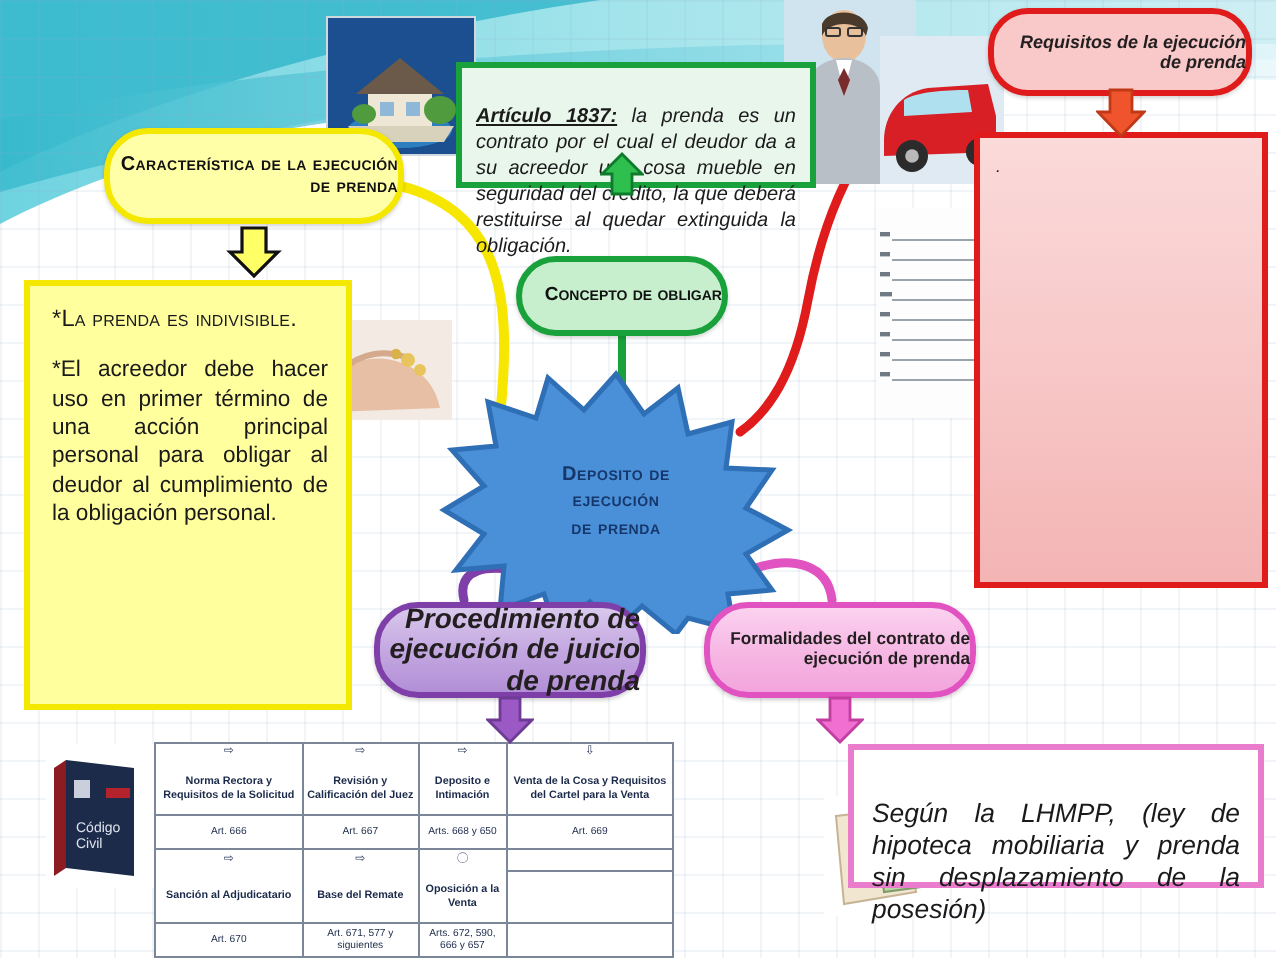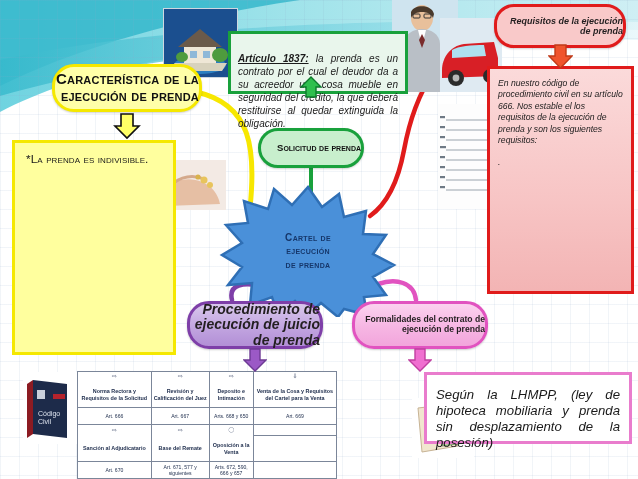--- a/index.html
+++ b/index.html
@@ -23,21 +23,21 @@
     position:absolute;z-index:6;border-radius:22px;
     display:flex;align-items:center;justify-content:center;text-align:right;
     box-sizing:border-box;line-height:1.12;
   }
   .pill span{display:block;width:100%;}
 
   
   #node-caracteristica{
     left:52px;top:64px;width:150px;height:48px;
     background:#ffffa8;border:3px solid #f5e800;
-    font-variant:small-caps;font-weight:bold;font-size:15px;color:#111;
+    font-variant:small-caps;font-weight:bold;font-size:10px;color:#111;
     letter-spacing:.2px;
     box-shadow:0 1px 2px rgba(0,0,0,.18);
   }
   
   #node-concepto{
     left:258px;top:128px;width:106px;height:40px;
     background:#c8efcd;border:3px solid #19a13c;
     font-variant:small-caps;font-weight:bold;font-size:9.5px;color:#111;
     box-shadow:0 1px 2px rgba(0,0,0,.18);
   }
@@ -102,21 +102,21 @@
     background:linear-gradient(180deg,#fbdada 0%,#f7c4c4 60%,#f3b4b4 100%);
     border:3px solid #e01b1b;
     padding:9px 8px;font-style:italic;font-size:8.6px;color:#1b1b1b;
     line-height:1.33;
   }
   #panel-requisitos p{margin:0 0 10px 0;}
 
   #panel-lhmpp{
     left:424px;top:372px;width:208px;height:72px;
     background:#ffffff;border:3px solid #e97ccd;
-    padding:12px 9px;font-style:italic;font-size:13.2px;color:#1a1a1a;
+    padding:24px 9px;font-style:italic;font-size:13.2px;color:#1a1a1a;
     line-height:1.22;text-align:justify;
   }
 
   
   .arrow-down{position:absolute;z-index:7;}
 
   
   .imgbox{position:absolute;z-index:5;overflow:hidden;}
   #img-house{left:163px;top:8px;width:73px;height:68px;border:1px solid #cfd7df;}
   #img-hands{left:158px;top:160px;width:68px;height:50px;}
@@ -269,36 +269,36 @@
   <path d="M28,30 L58,26 L60,44 L30,48 Z" fill="#bcd6a6" stroke="#7e9b68" stroke-width="1"></path>
   <ellipse cx="44" cy="37" rx="6" ry="5" fill="#9fbd88"></ellipse>
   <path d="M20,6 L34,4 L36,14 L22,16 Z" fill="#cdb894"></path>
 </svg>
 
 <div id="center-star">
   <svg viewBox="0 0 180 132" style="position:absolute;left:0;top:0;width:180px;height:132px;">
     <polygon points="90,2 104,22 121,9 126,32 148,26 145,49 168,50 155,69 176,80 155,92 168,110 146,112 149,130 126,124 120,132 103,118 90,130 77,116 60,130 54,112 32,120 34,98 10,100 24,82 4,70 24,58 8,40 30,38 26,16 50,24 56,4 74,20 Z" fill="#4a90d9" stroke="#2f6fb5" stroke-width="2.5"></polygon>
   </svg>
   <div class="lbl">
-    <span>Cartel de</span>
+    <span>Deposito de</span>
     <span>ejecución</span>
     <span>de prenda</span>
   </div>
 </div>
 
 <div class="pill" id="node-caracteristica">
   <span>Característica de la ejecución de prenda</span>
 </div>
 
 <svg class="arrow-down" style="left:113px;top:112px;width:28px;height:28px;" viewBox="0 0 28 28">
   <path d="M8,2 L20,2 L20,14 L26,14 L14,26 L2,14 L8,14 Z" fill="#ffff66" stroke="#111" stroke-width="1.6"></path>
 </svg>
 
 <div class="pill" id="node-concepto">
-  <span>Solicitud de prenda</span>
+  <span>Concepto de obligar</span>
 </div>
 
 <svg class="arrow-down" style="left:300px;top:76px;width:22px;height:22px;transform:rotate(180deg);" viewBox="0 0 22 22">
   <path d="M6,1 L16,1 L16,11 L21,11 L11,21 L1,11 L6,11 Z" fill="#2fbf4e" stroke="#0d7a2c" stroke-width="1.4"></path>
 </svg>
 
 <div class="pill" id="node-requisitos">
   <span>Requisitos de la ejecución de prenda</span>
 </div>
 
@@ -317,28 +317,28 @@
 <div class="pill" id="node-formalidades">
   <span>Formalidades del contrato de ejecución de prenda</span>
 </div>
 
 <svg class="arrow-down" style="left:408px;top:348px;width:24px;height:24px;" viewBox="0 0 24 24">
   <path d="M7,1 L17,1 L17,12 L23,12 L12,23 L1,12 L7,12 Z" fill="#f06fd0" stroke="#c03fa0" stroke-width="1.4"></path>
 </svg>
 
 <div class="panel" id="panel-caracteristica">
   <div class="first">*La prenda es indivisible.</div>
+  <p>*El acreedor debe hacer uso en primer término de una acción principal personal para obligar al deudor al cumplimiento de la obligación personal.</p>
 </div>
 
 <div class="panel" id="panel-articulo">
   <span class="hdr">Artículo 1837:</span><span> la prenda es un contrato por el cual el deudor da a su acreedor una cosa mueble en seguridad del crédito, la que deberá restituirse al quedar extinguida la obligación.</span>
 </div>
 
 <div class="panel" id="panel-requisitos">
-  <p>En nuestro código de procedimiento civil en su artículo 666. Nos estable el los requisitos de la ejecución de prenda y son los siguientes requisitos:</p>
   <p>.</p>
 </div>
 
 <div class="panel" id="panel-lhmpp">
   <span>Según la LHMPP, (ley de hipoteca mobiliaria y prenda sin desplazamiento de la posesión)</span>
 </div>
 
 <table id="proc-table">
   <tbody>
       <tr>

